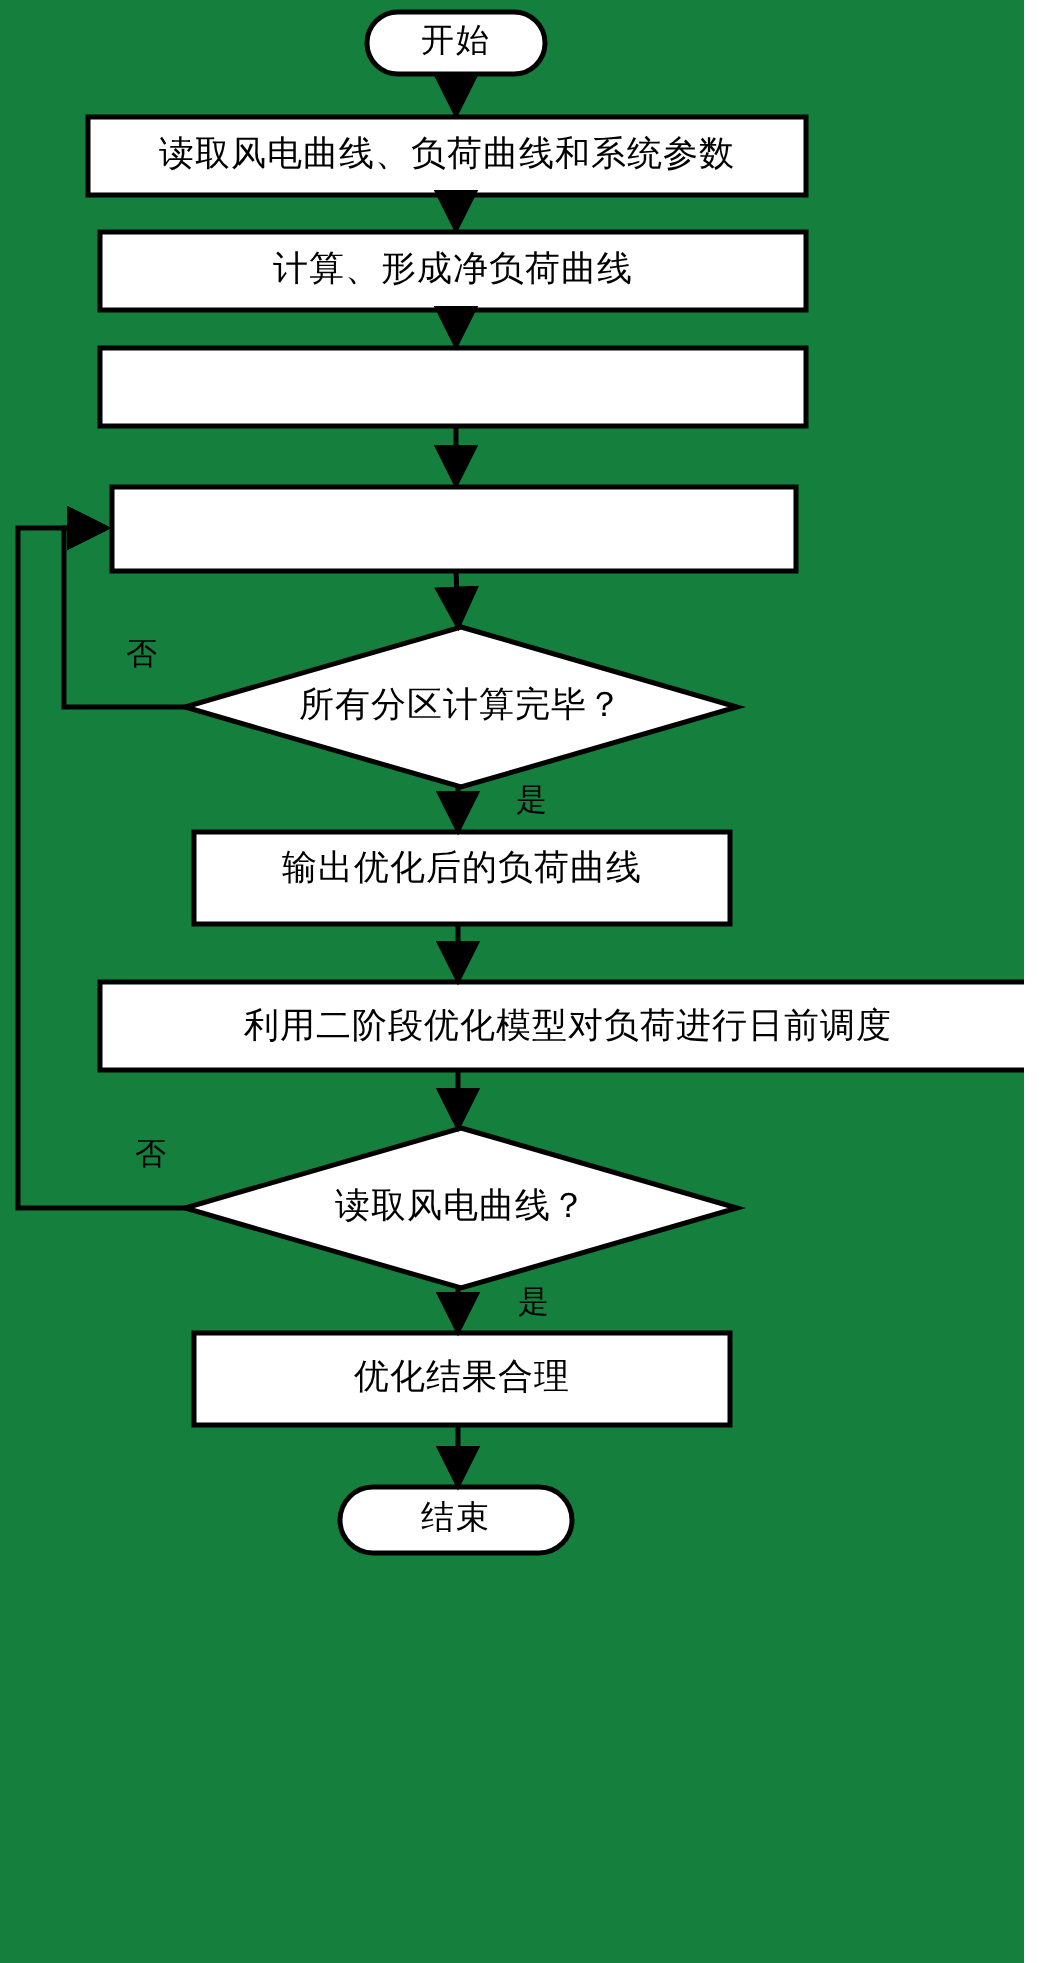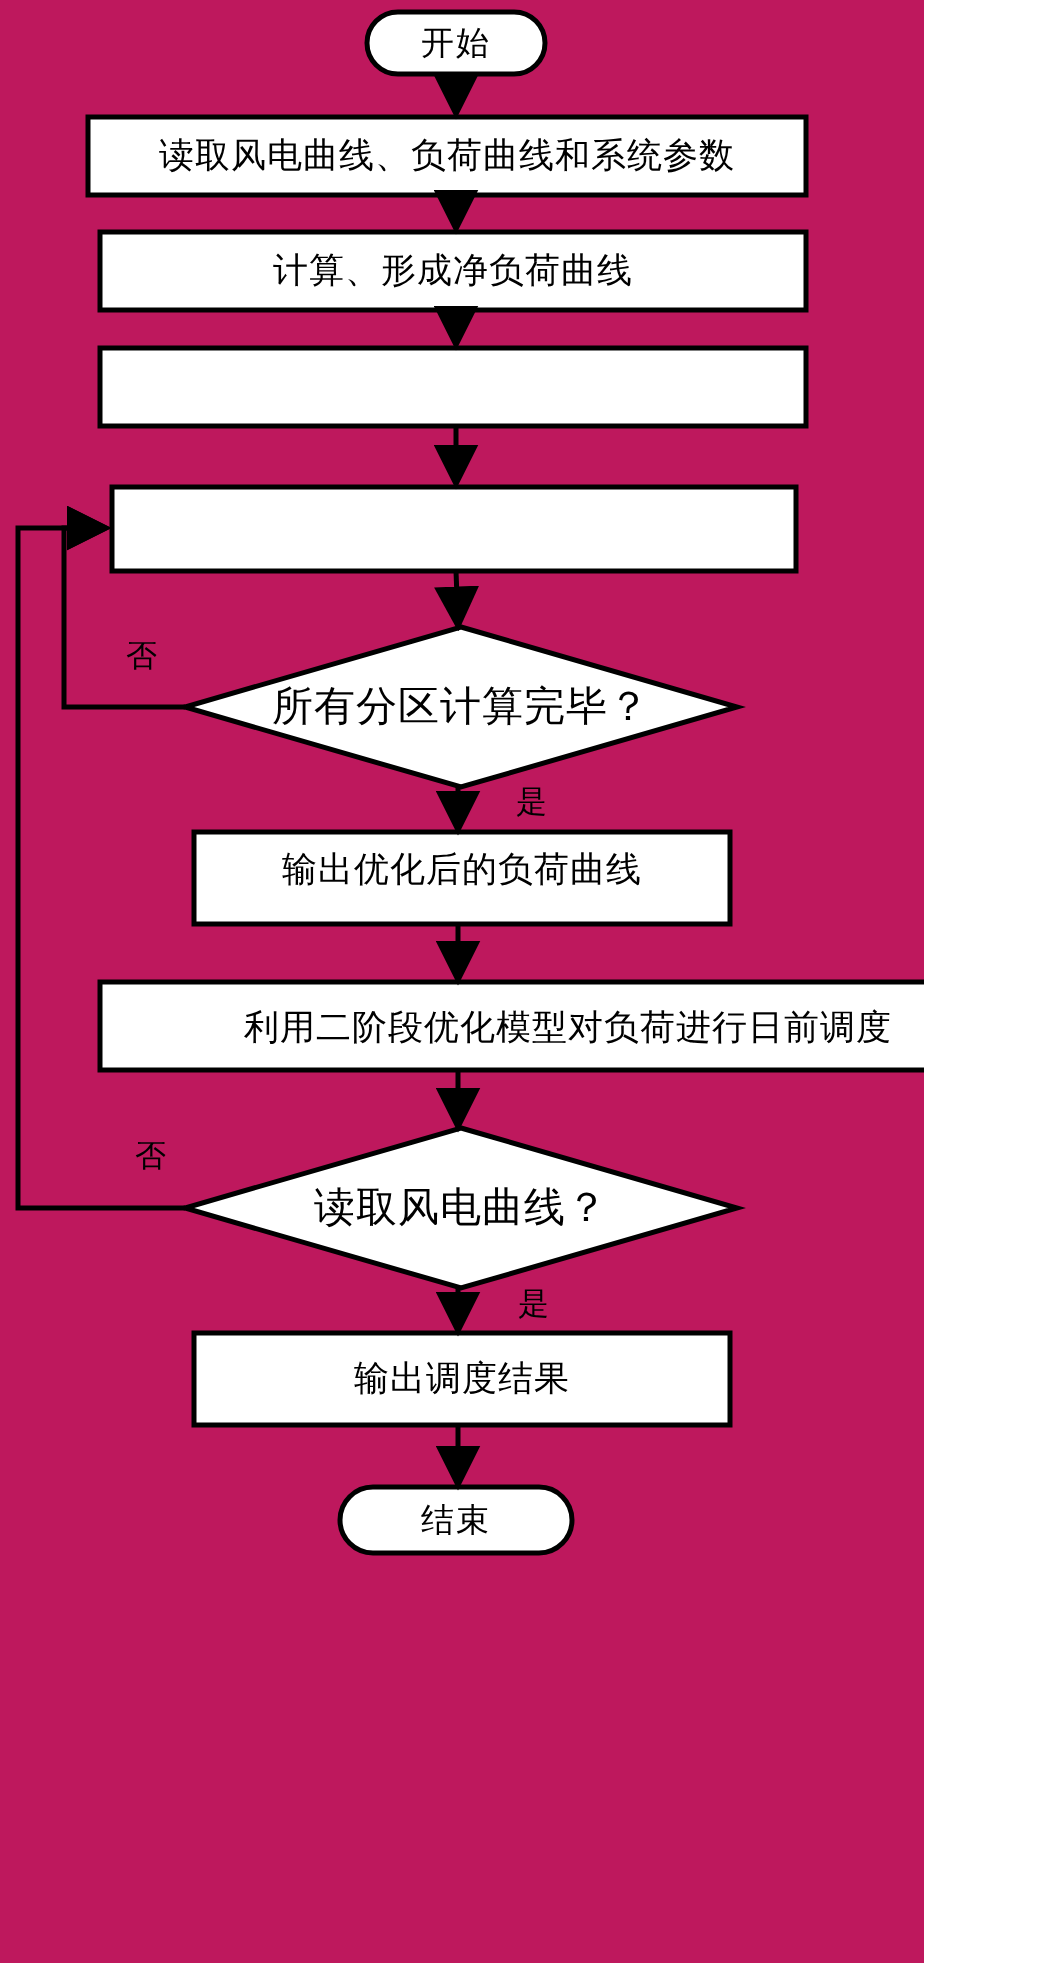--- a/index.html
+++ b/index.html
@@ -3,24 +3,24 @@
 <meta charset="utf-8">
 <title>Flowchart</title>
 <style>
   html, body {
     margin: 0;
     padding: 0;
     background: #ffffff;
   }
   #stage {
     position: relative;
-    width: 924px;
+    width: 1024px;
     height: 1963px;
-    background: #be185d;
-    font-family: Liberation Serif, serif;
+    background: #15803d;
+    font-family: Liberation Mono, monospace;
     overflow: hidden;
   }
   #svg-layer {
     position: absolute;
     left: 0;
     top: 0;
     width: 1042px;
     height: 1963px;
   }
   .node-label {
@@ -29,21 +29,21 @@
     align-items: center;
     justify-content: center;
     text-align: center;
     color: #000000;
     line-height: 1.1;
     white-space: nowrap;
     pointer-events: none;
   }
   .lbl-terminal { font-size: 33px; letter-spacing: 2px; }
   .lbl-process  { font-size: 35px; letter-spacing: 1px; }
-  .lbl-decision { font-size: 41px; letter-spacing: 1px; }
+  .lbl-decision { font-size: 35px; letter-spacing: 1px; }
   .edge-label {
     position: absolute;
     font-size: 31px;
     color: #000000;
     line-height: 1;
   }
 </style>
 </head>
 <body>
 
@@ -108,21 +108,21 @@
 
 
   <div class="node-label lbl-decision" style="left:185px; top:662px; width:552px; height:90px;">所有分区计算完毕？</div>
 
   <div class="node-label lbl-process" style="left:194px; top:824px; width:536px; height:92px;">输出优化后的负荷曲线</div>
 
   <div class="node-label lbl-process" style="left:100px; top:984px; width:936px; height:88px;">利用二阶段优化模型对负荷进行日前调度</div>
 
   <div class="node-label lbl-decision" style="left:185px; top:1163px; width:552px; height:90px;">读取风电曲线？</div>
 
-  <div class="node-label lbl-process" style="left:194px; top:1333px; width:536px; height:92px;">输出调度结果</div>
+  <div class="node-label lbl-process" style="left:194px; top:1333px; width:536px; height:92px;">优化结果合理</div>
 
   <div class="node-label lbl-terminal" style="left:340px; top:1487px; width:232px; height:66px;">结束</div>
 
   <div class="edge-label" style="left:126px; top:640px;">否</div>
 
   <div class="edge-label" style="left:516px; top:786px;">是</div>
 
   <div class="edge-label" style="left:135px; top:1140px;">否</div>
 
   <div class="edge-label" style="left:518px; top:1288px;">是</div>

